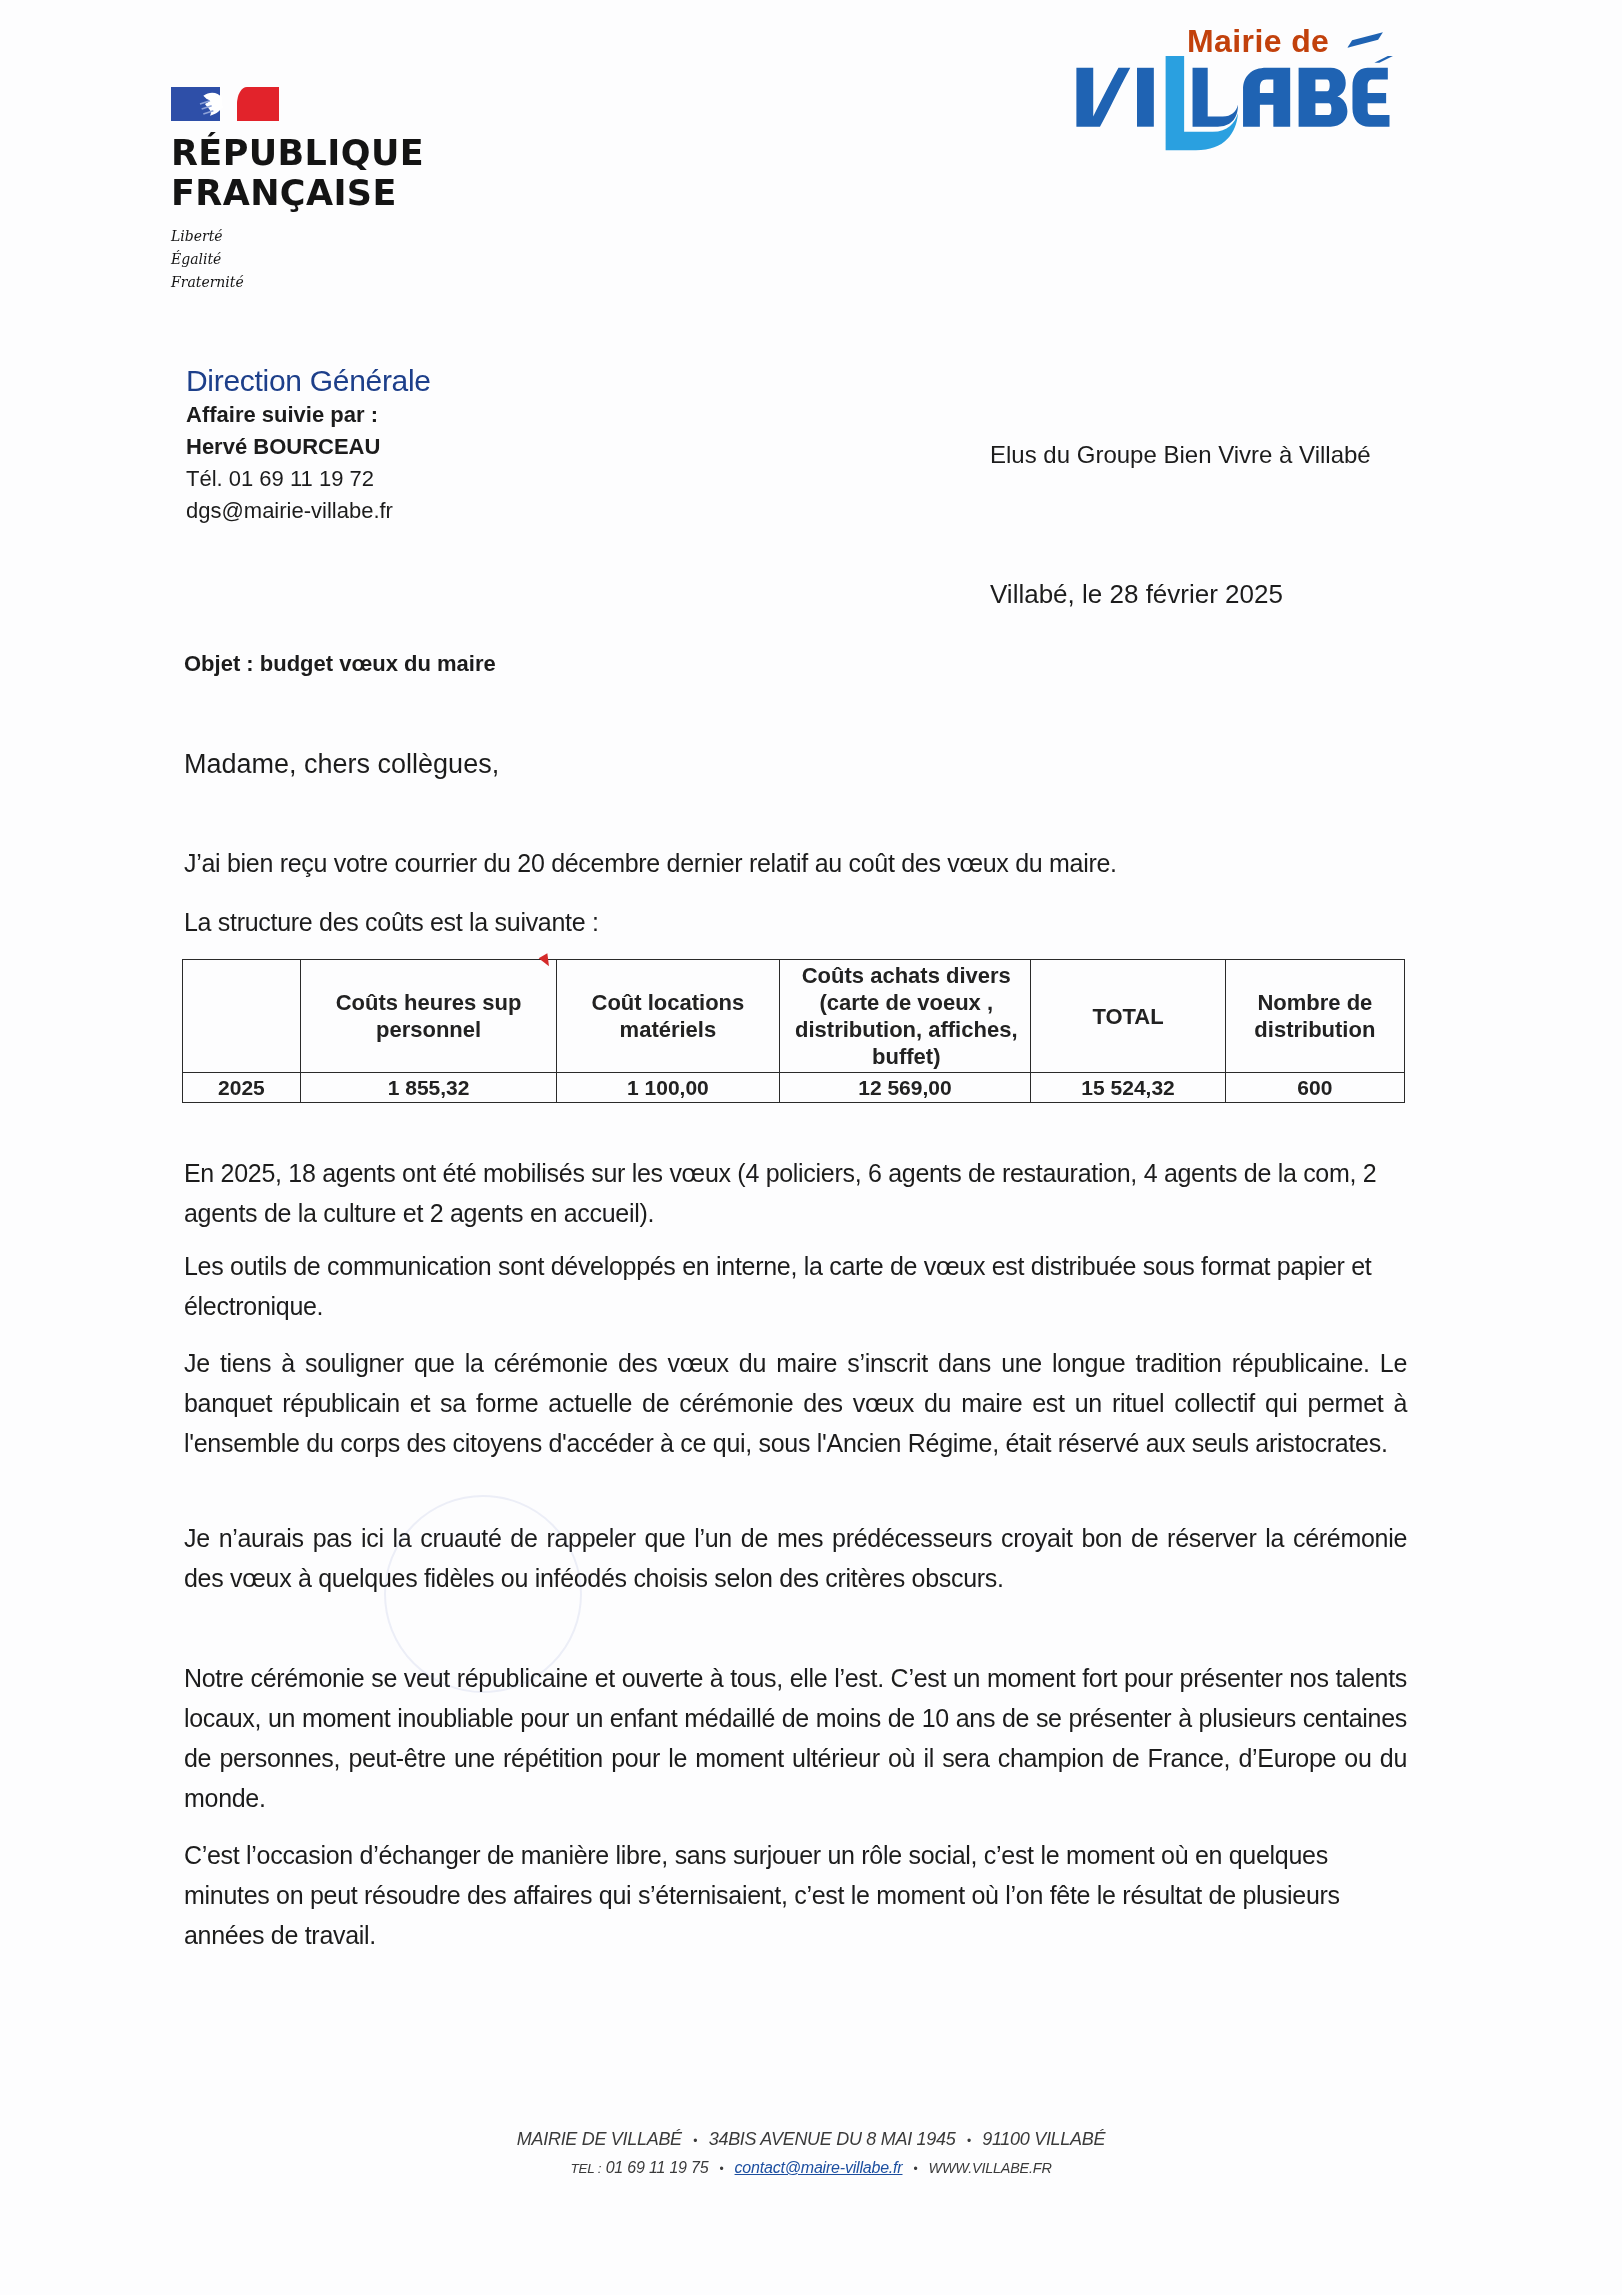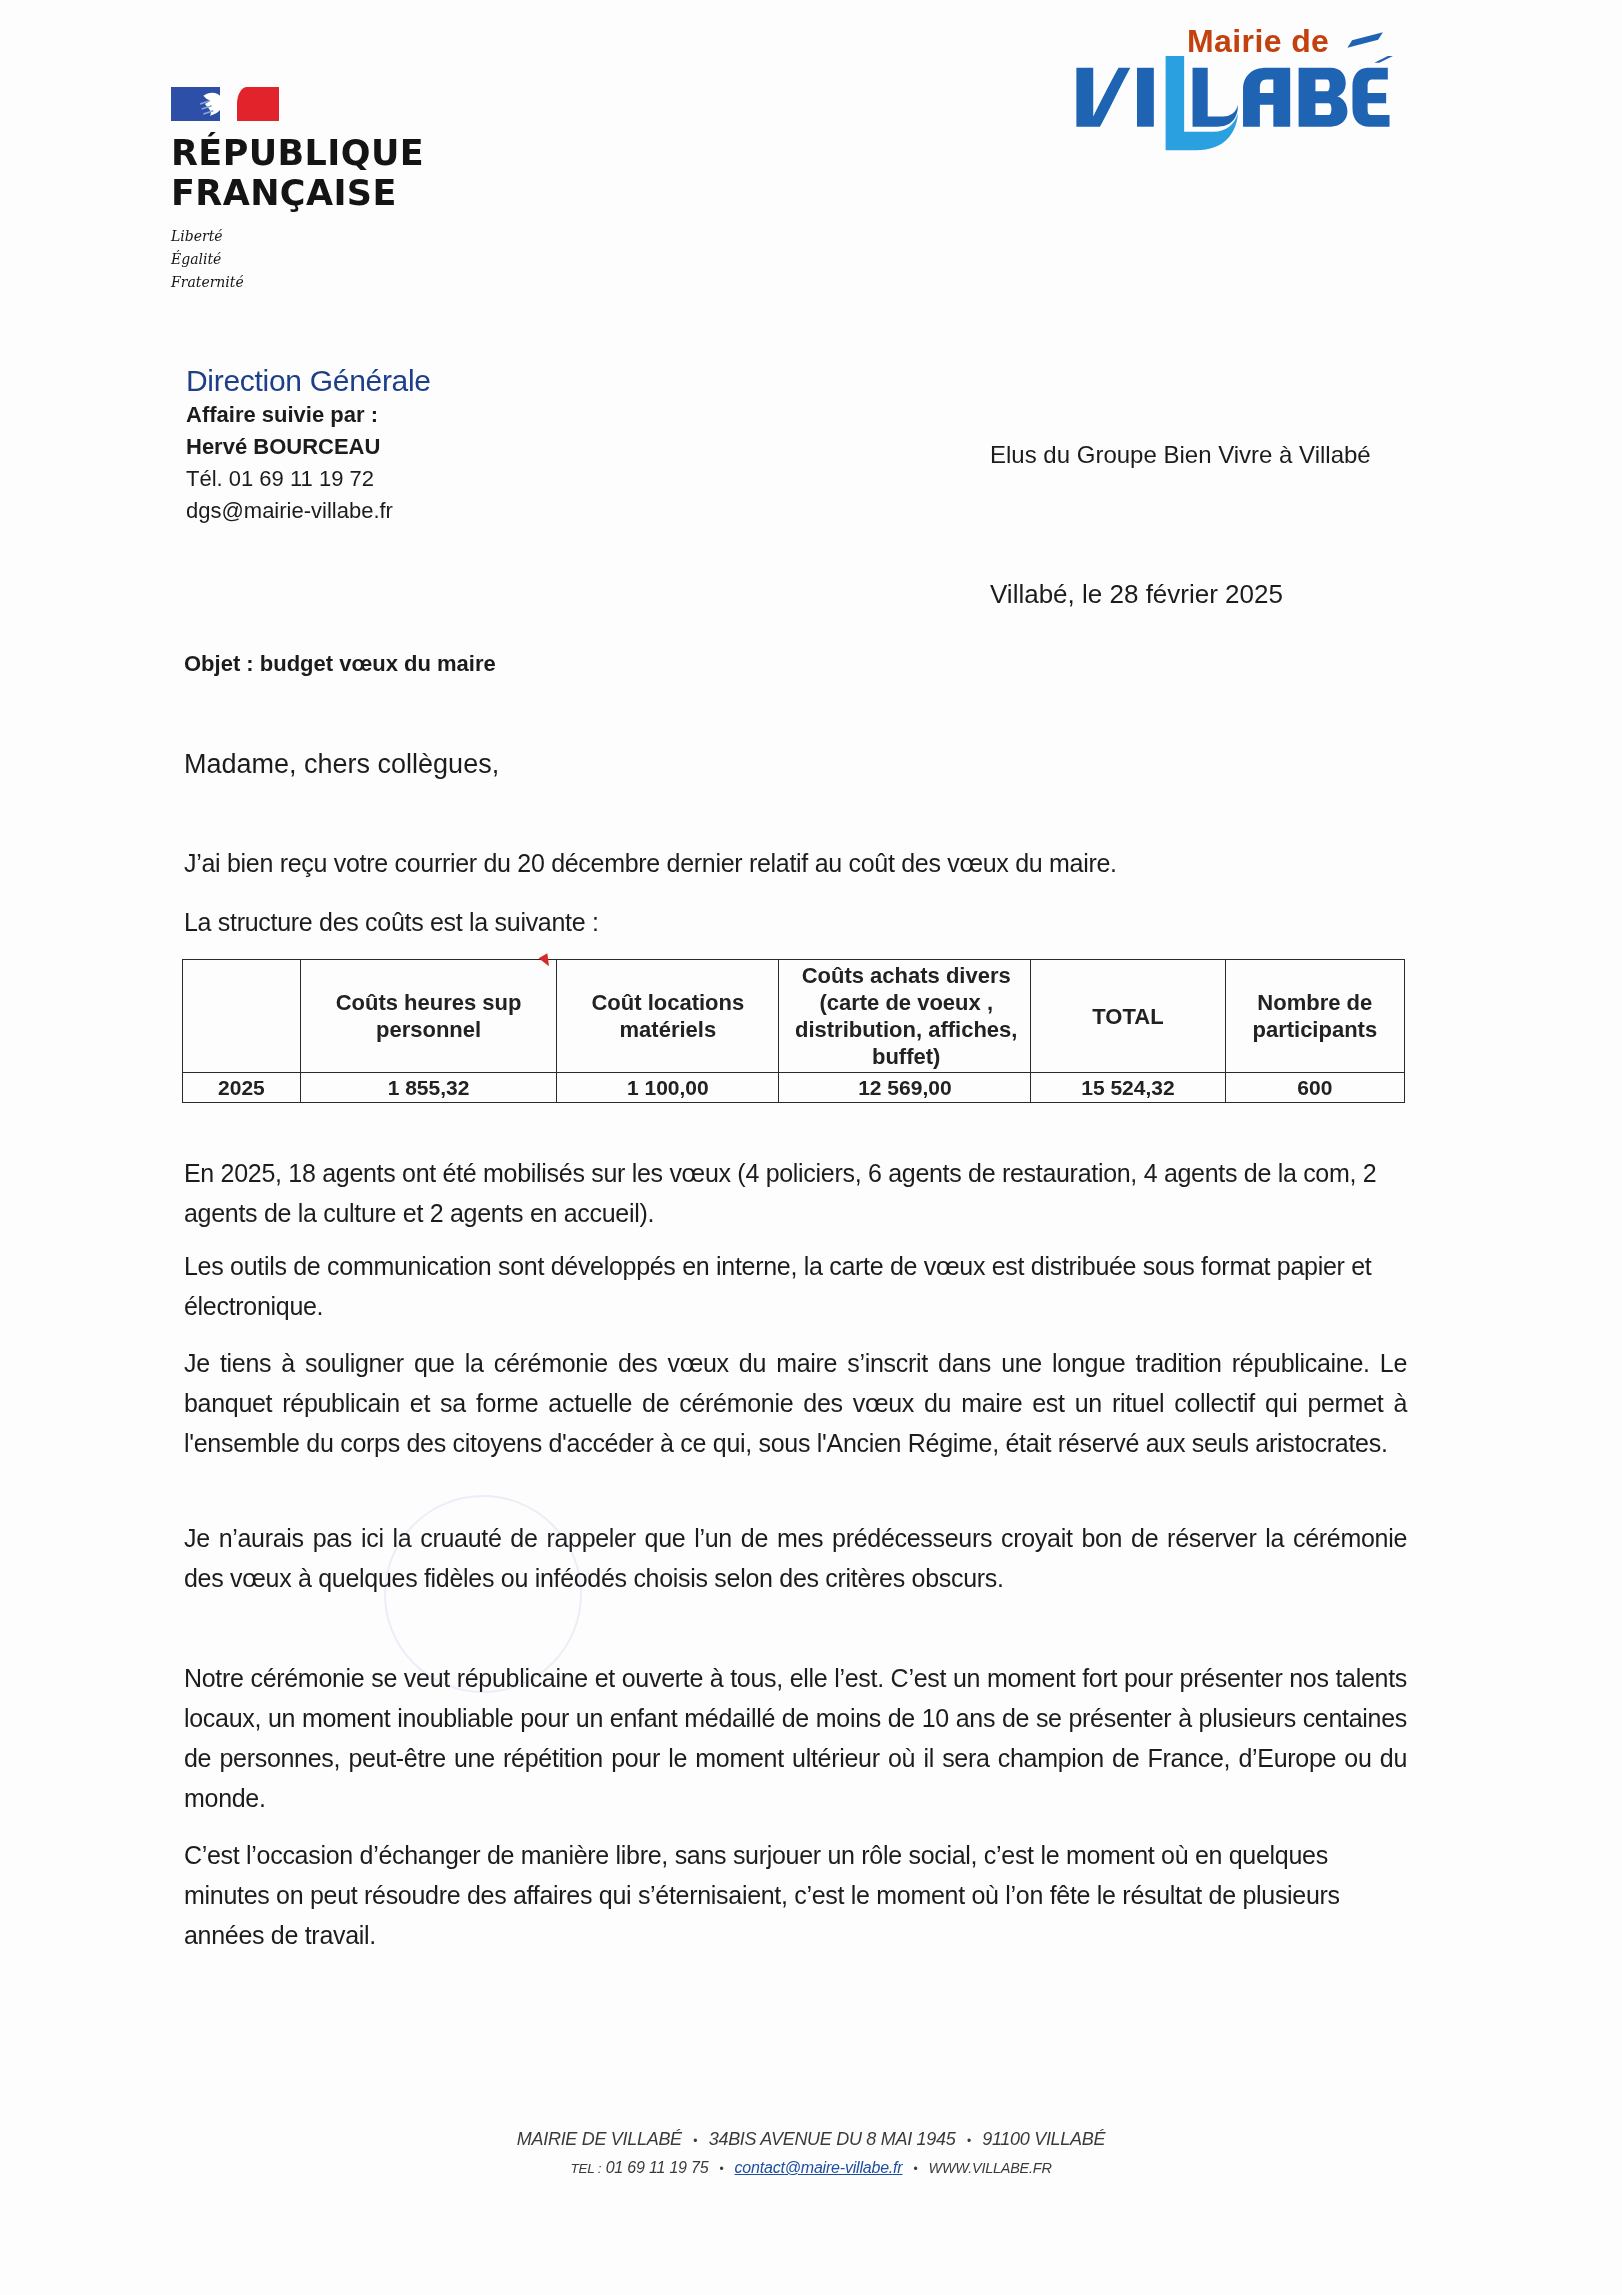--- a/index.html
+++ b/index.html
@@ -314,21 +314,21 @@
   <div class="body-text" style="top:902px;">La structure des coûts est la suivante :</div>
 
   <table class="cost-table">
     <thead>
       <tr>
         <th class="c0"></th>
         <th class="c1">Coûts heures sup personnel</th>
         <th class="c2">Coût locations matériels</th>
         <th class="c3">Coûts achats divers (carte de voeux , distribution, affiches, buffet)</th>
         <th class="c4">TOTAL</th>
-        <th class="c5">Nombre de participants</th>
+        <th class="c5">Nombre de distribution</th>
       </tr>
     </thead>
     <tbody>
       <tr>
         <td>2025</td>
         <td>1 855,32</td>
         <td>1 100,00</td>
         <td>12 569,00</td>
         <td>15 524,32</td>
         <td>600</td>

